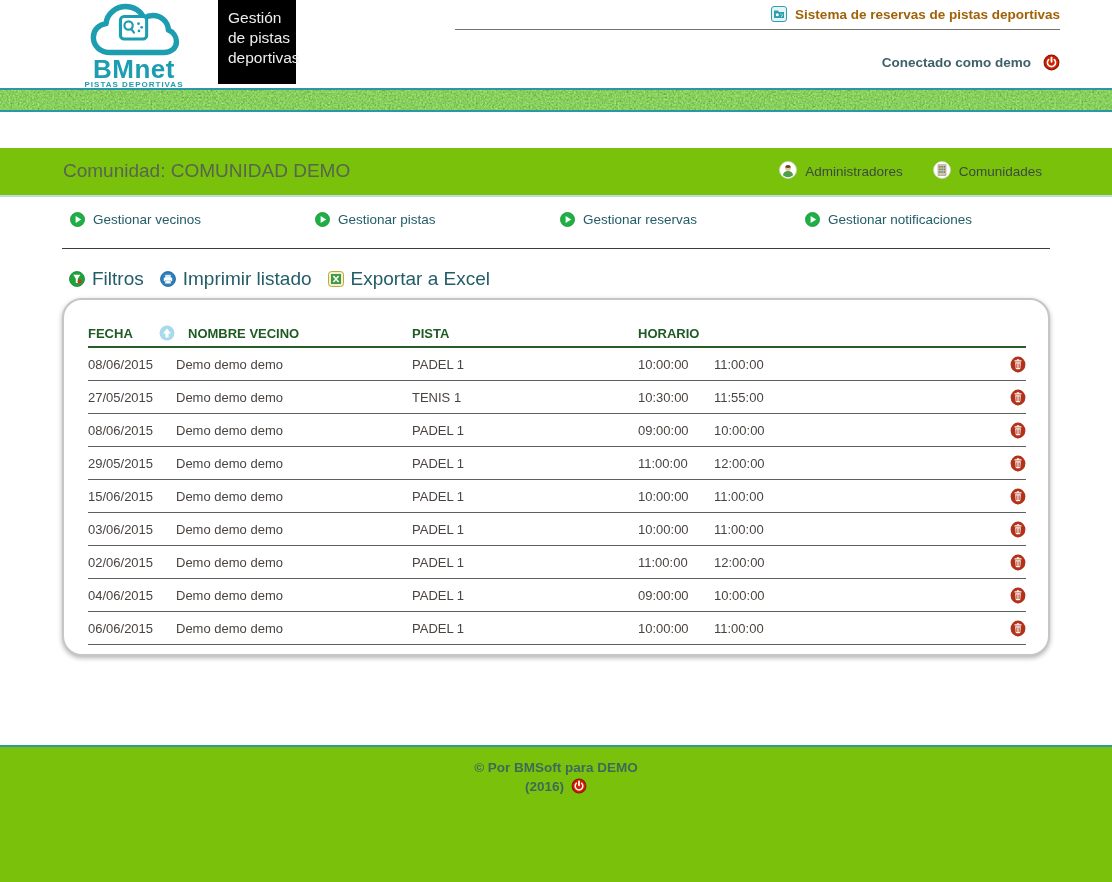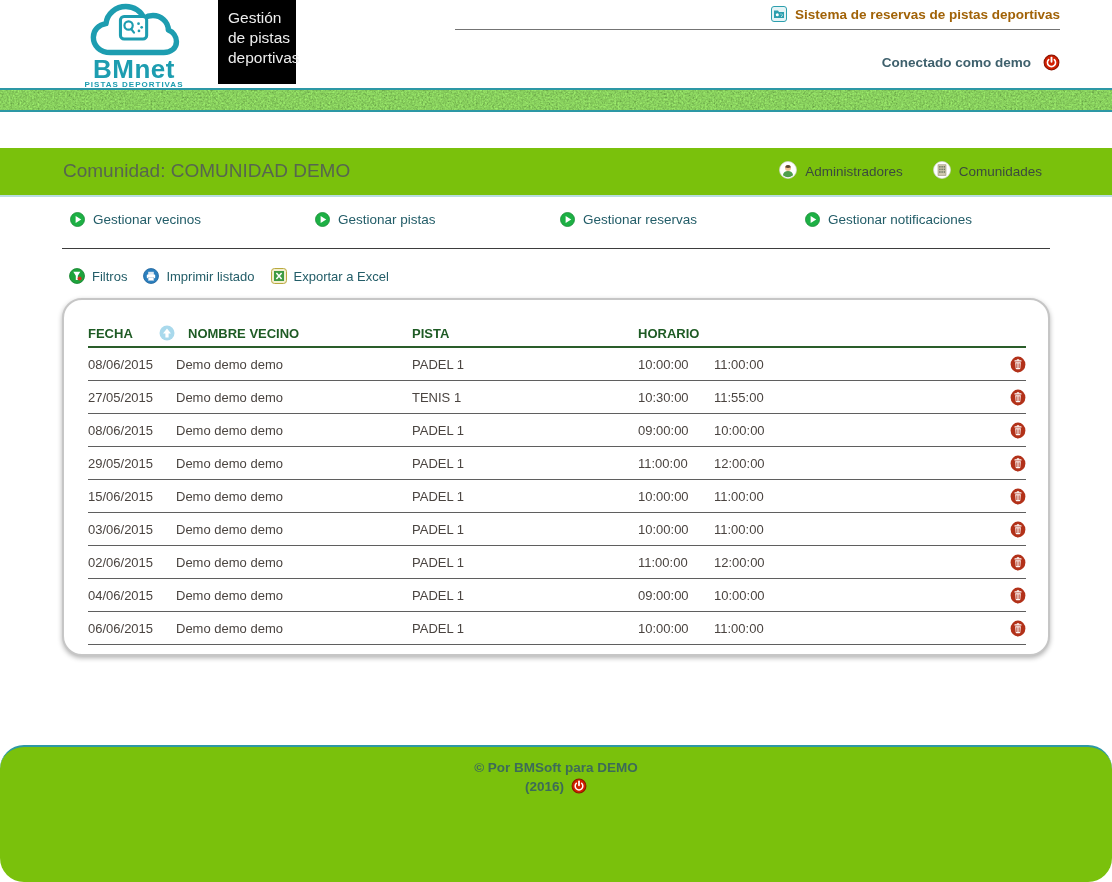--- a/index.html
+++ b/index.html
@@ -36,21 +36,21 @@
   .community-bar { position:relative; height:49px; background:#7ac10c; border-bottom:2px solid #b9dde2;margin-top:36px; }
   .community-title { position:absolute; left:63px; top:12px; font-size:19px; color:#57664f; }
   .community-links { position:absolute; right:70px; top:13px; display:flex; gap:30px; }
   .community-link { display:flex; align-items:flex-end; gap:8px; font-size:13.5px; color:#3b4a3e; cursor:pointer; }
   
   .content { position:relative; height:584px; background:#fff; }
   .menu-item { position:absolute; top:15px; display:flex; align-items:center; gap:8px;
     color:#235d68; font-size:13.5px; cursor:pointer; }
   .menu-rule { position:absolute; left:62px; width:988px; top:51px; border-top:1px solid #3d3d3d; }
   .actions-row { position:absolute; left:69px; top:71px; display:flex; align-items:center; gap:9px; }
-  .action-item { display:flex; align-items:center; gap:7px; color:#235d68; font-size:13px; cursor:pointer; margin-right:7px; }
+  .action-item { display:flex; align-items:center; gap:7px; color:#235d68; font-size:19px; cursor:pointer; margin-right:7px; }
   
   .panel {
     position:absolute; left:62px; top:101px; width:988px; height:358px;
     border:2px solid #c6c6c6; border-radius:20px; background:#fff;
     box-shadow:0 2px 5px rgba(0,0,0,0.3);
     padding:20px 22px 0 24px;
   }
   .thead { display:flex; align-items:center; height:28px; border-bottom:2px solid #2a5d2a;
     color:#1e5b24; font-weight:bold; font-size:13px; }
   .col-fecha { width:71px; flex:none; }
@@ -59,21 +59,21 @@
   .col-inicio { width:76px; flex:none; }
   .col-fin { flex:1; }
   .trow { display:flex; align-items:center; height:33px; border-bottom:1px solid #5f5f5f;
     font-size:13px; color:#4a4440; }
   .trow .col-nombre { padding-left:17px; }
   .delete-btn { flex:none; width:16px; height:17px; margin-right:0px; cursor:pointer; }
   
   .footer {
     position:absolute; left:0; top:745px; width:1112px; height:137px;
     background:#7ac10c; border-top:2px solid #2d98a5;
-    text-align:center; color:#3d6b58; font-weight:bold; font-size:13.5px; padding-top:13px;border-radius:24px;
+    text-align:center; color:#3d6b58; font-weight:bold; font-size:13.5px; padding-top:13px;
   }
   .footer-line2 { margin-top:3px; display:flex; justify-content:center; align-items:center; gap:7px; }
 </style>
 </head>
 <body>
 
 <div class="header">
   <div class="logo">
     <svg width="98" height="56" viewBox="0 0 100 62">
       <path d="M24 56 C 12 56 5 48 5 39 C 5 31 11 25 19 24 C 20 13 30 5 41 5 C 50 5 58 10 61 18 C 64 16 68 15 71 15 C 80 15 88 22 88 31 C 93 33 97 38 97 44 C 97 51 91 56 83 56 Z" fill="#fff" stroke="#1d9db0" stroke-width="6" stroke-linejoin="round"></path>

